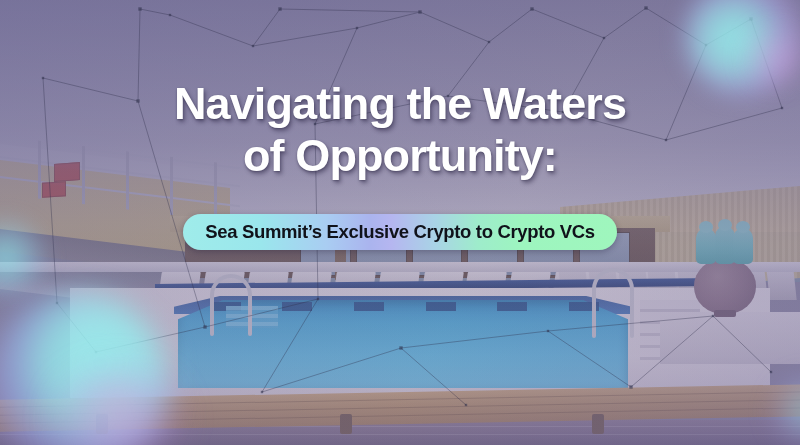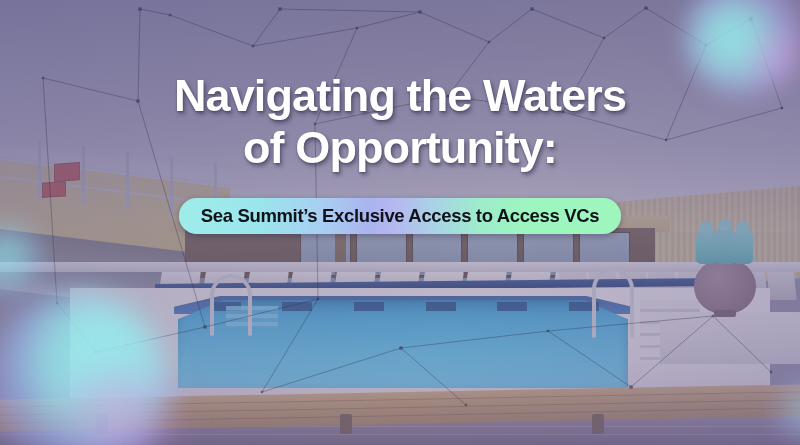--- a/index.html
+++ b/index.html
@@ -229,21 +229,21 @@
     filter:blur(12px);
   }
 
   
   .content{
     position:absolute;inset:0;
     display:flex;flex-direction:column;align-items:center;
     padding-top:62px;
   }
   .headline{
-    margin:8px;
+    margin:16px;
     color:#ffffff;
     font-size:45px;
     line-height:52px;
     font-weight:700;
     letter-spacing:-0.9px;
     text-align:center;
     text-shadow:2px 3px 4px rgba(30,25,55,.45), 0 1px 2px rgba(30,25,55,.35);
     white-space:pre-line;
   }
   .pill{
@@ -461,16 +461,16 @@
   <div class="orb orb-tr"></div>
   <div class="orb orb-tr2"></div>
   <div class="orb orb-l"></div>
   <div class="orb orb-bl"></div>
   <div class="orb orb-bl2"></div>
   <div class="orb orb-br"></div>
 
   <div class="content">
     <h1 class="headline">Navigating the Waters
 of Opportunity:</h1>
-    <span class="pill">Sea Summit’s Exclusive Access to Access VCs</span>
+    <span class="pill">Sea Summit’s Exclusive Crypto to Crypto VCs</span>
   </div>
 
 </div>
 
 </body></html>

